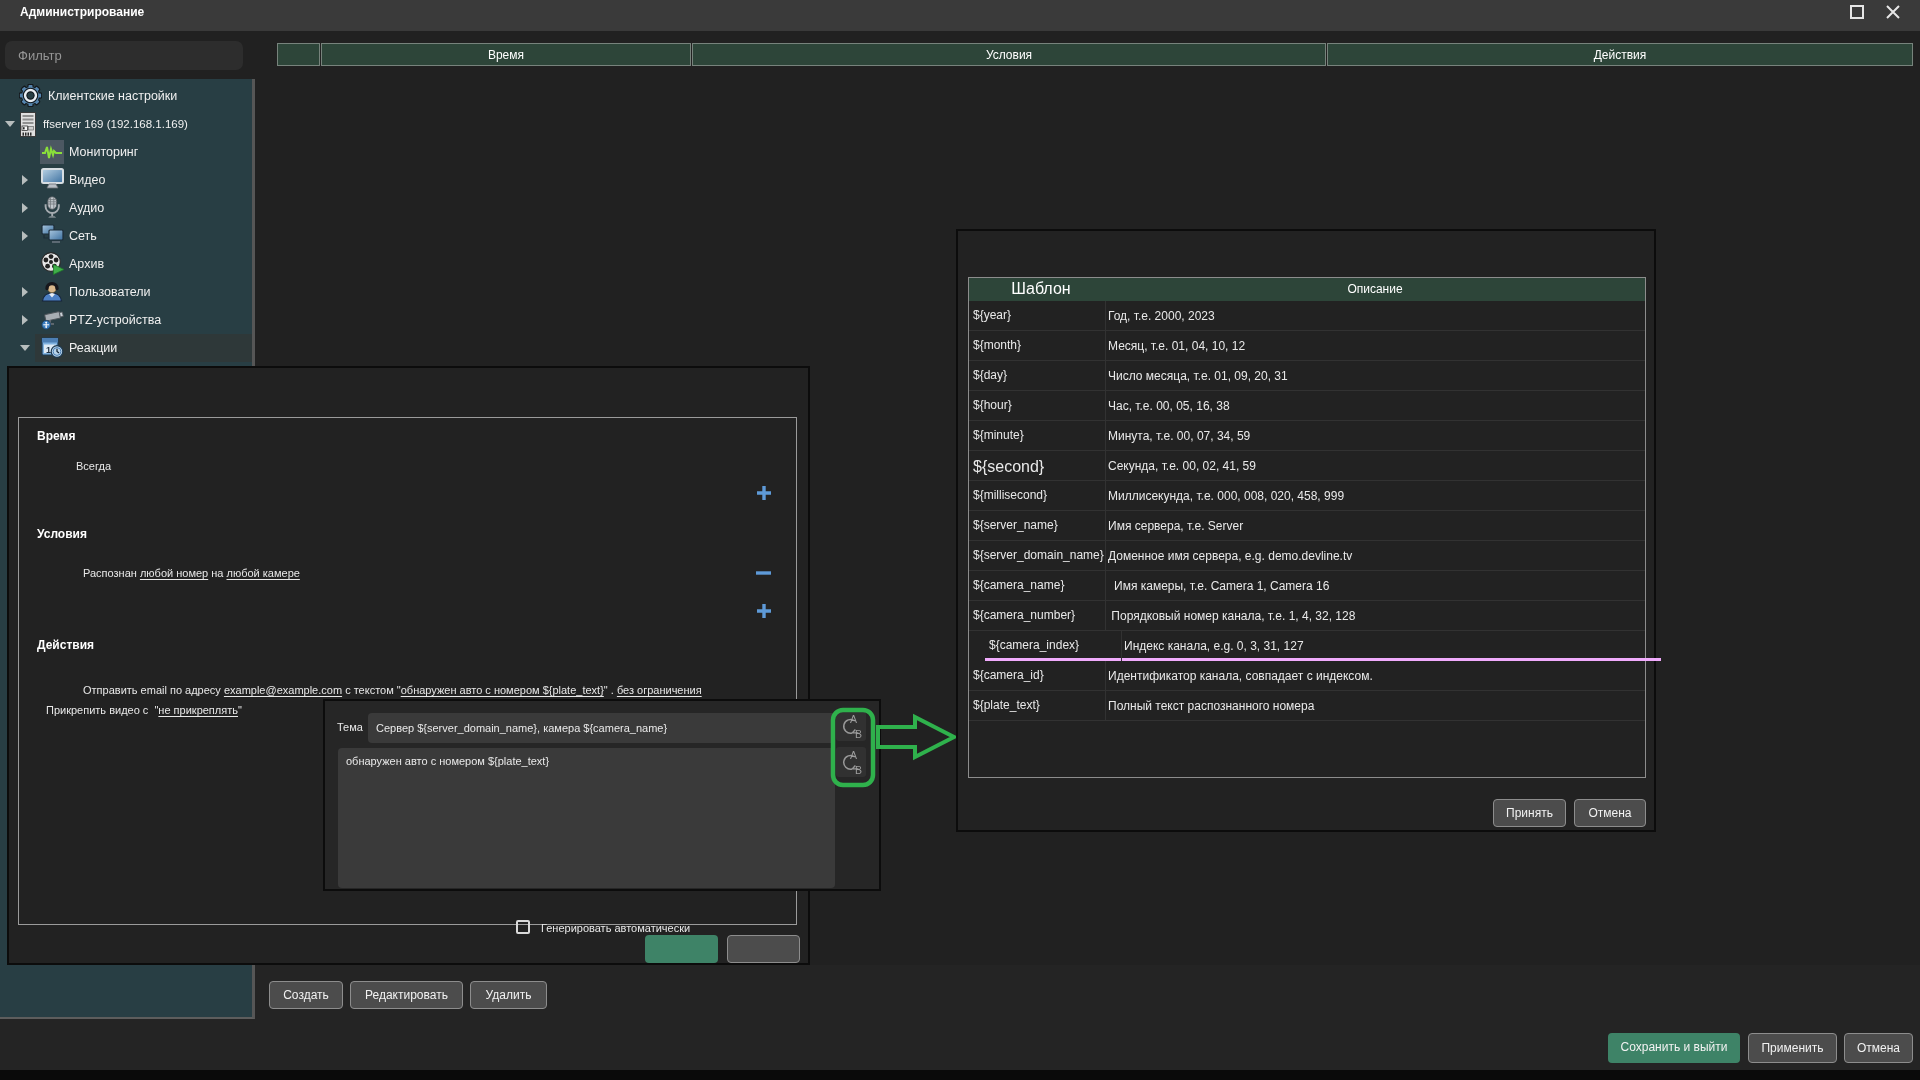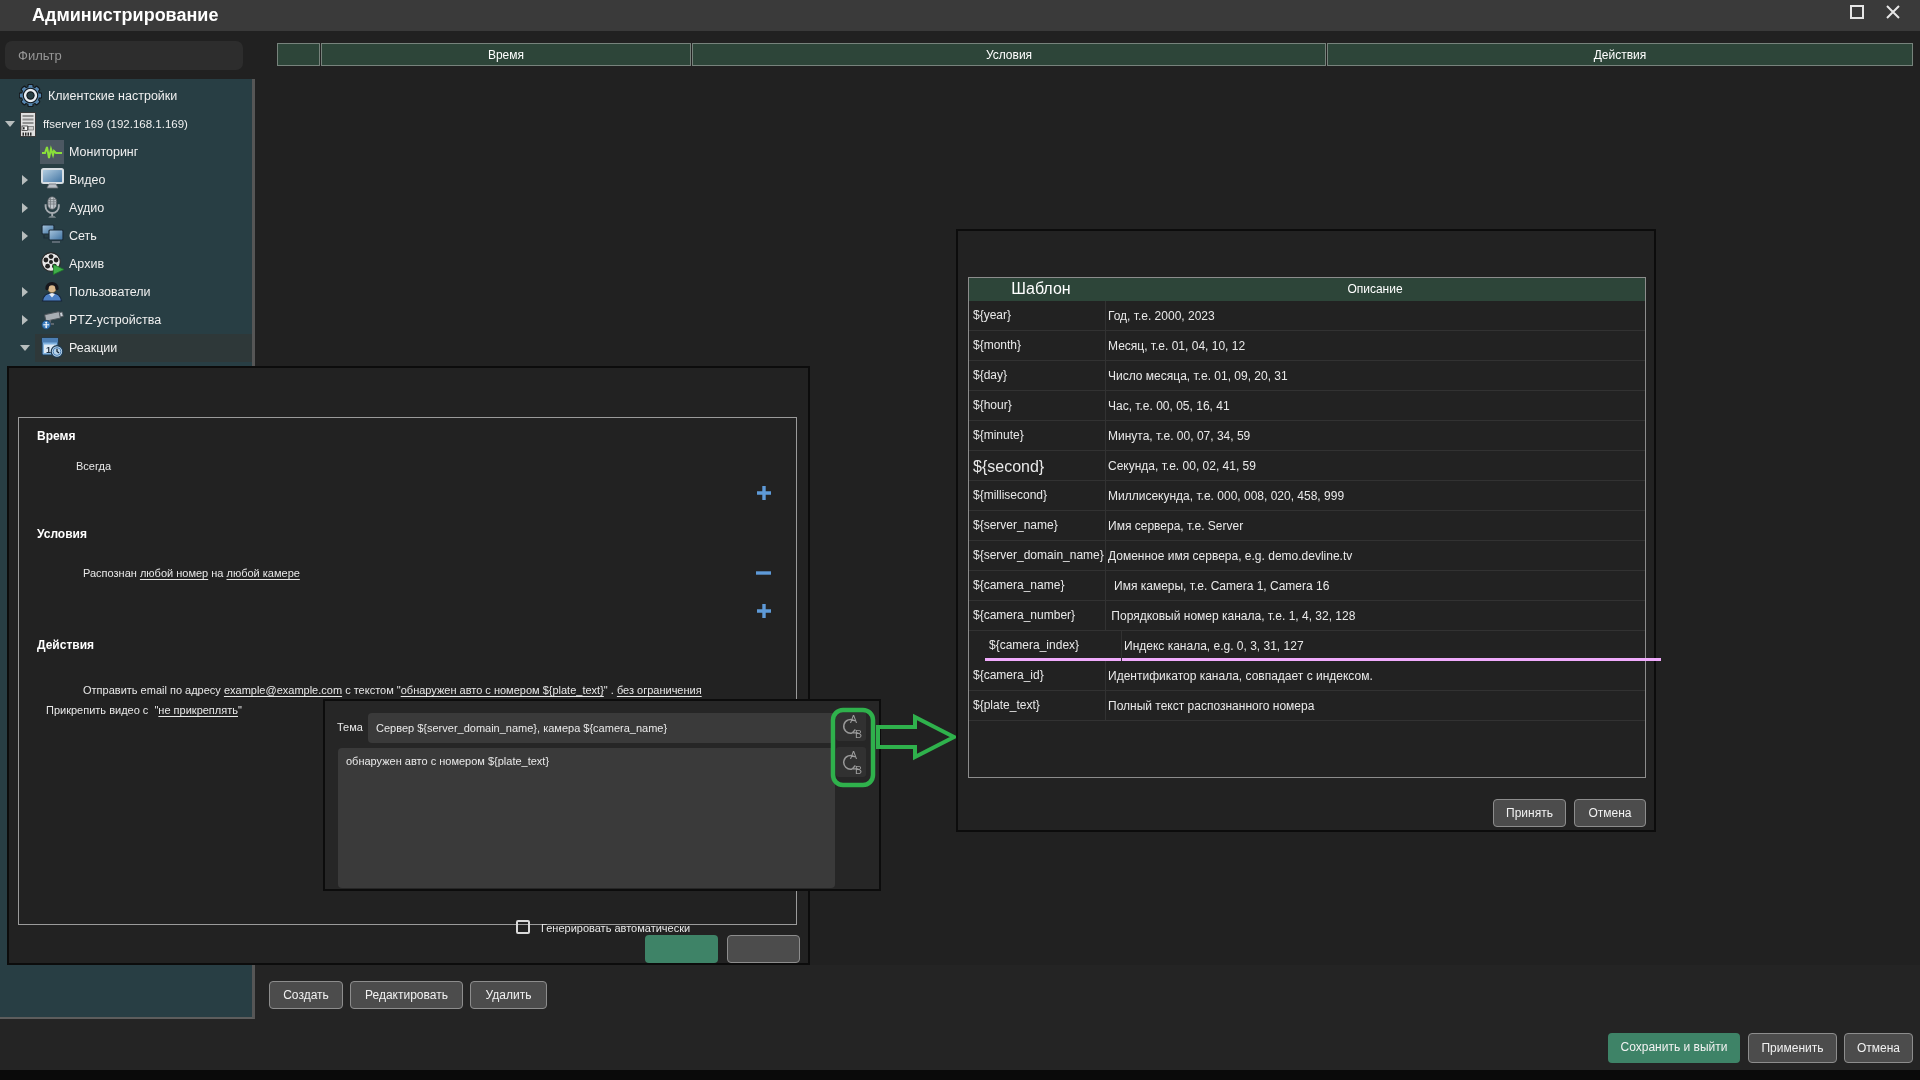--- a/index.html
+++ b/index.html
@@ -1,19 +1,19 @@
 <!DOCTYPE html>
 <html><head>
 <meta charset="utf-8">
 <style>
 html,body{margin:0;padding:0;width:1920px;height:1080px;overflow:hidden;background:#212121;font-family:"Liberation Sans",sans-serif;}
 *{box-sizing:border-box;}
 .abs{position:absolute;}
 .titlebar{position:absolute;left:0;top:0;width:1920px;height:31px;background:#3a3a3a;}
-.titlebar .t{position:absolute;left:20px;top:5px;font-size:18px;font-weight:bold;color:#fff;margin-left:12px;}
+.titlebar .t{position:absolute;left:20px;top:5px;font-size:12px;font-weight:bold;color:#fff;}
 .winbtn{position:absolute;top:4px;width:16px;height:16px;}
 .tree{position:absolute;left:0;top:79px;width:255px;height:940px;background:#283e44;border-right:3px solid #565656;border-bottom:2px solid #5d5d5d;}
 .trow{position:absolute;left:0;width:252px;height:28px;}
 .trow .lbl{position:absolute;top:7px;font-size:12.5px;color:#f0f0f0;white-space:nowrap;}
 .arrow-r{position:absolute;width:0;height:0;border-left:6px solid #b7bdbd;border-top:5px solid transparent;border-bottom:5px solid transparent;}
 .arrow-d{position:absolute;width:0;height:0;border-top:6px solid #b7bdbd;border-left:5px solid transparent;border-right:5px solid transparent;}
 .hcell{position:absolute;top:43px;height:23px;background:#2d4539;border:1px solid #77837c;color:#fff;font-size:12px;text-align:center;line-height:22px;}
 .btn{position:absolute;background:#4c4c4c;border:1px solid #8d8d8d;border-radius:4px;color:#f2f2f2;font-size:12px;text-align:center;}
 .dlg-title{position:absolute;left:2px;top:2px;width:calc(100% - 4px);height:40px;background:#3d3d3d;}
 .dlg-title .t{position:absolute;left:25px;top:12px;font-size:16px;font-weight:bold;color:#fff;}
@@ -251,21 +251,21 @@
           <div class="abs" style="left:139px;top:8px;font-size:12px;color:#e9e9e9;white-space:nowrap;">Месяц, т.е. 01, 04, 10, 12</div>
         </div>
         <div class="abs" style="left:0;top:83px;width:676px;height:30px;border-bottom:1px solid #323232;">
           <div class="abs" style="left:4px;top:7px;font-size:12px;color:#e9e9e9;white-space:nowrap;">${day}</div>
           <div class="abs" style="left:136px;top:0;width:1px;height:30px;background:#323232;"></div>
           <div class="abs" style="left:139px;top:8px;font-size:12px;color:#e9e9e9;white-space:nowrap;">Число месяца, т.е. 01, 09, 20, 31</div>
         </div>
         <div class="abs" style="left:0;top:113px;width:676px;height:30px;border-bottom:1px solid #323232;">
           <div class="abs" style="left:4px;top:7px;font-size:12px;color:#e9e9e9;white-space:nowrap;">${hour}</div>
           <div class="abs" style="left:136px;top:0;width:1px;height:30px;background:#323232;"></div>
-          <div class="abs" style="left:139px;top:8px;font-size:12px;color:#e9e9e9;white-space:nowrap;">Час, т.е. 00, 05, 16, 41</div>
+          <div class="abs" style="left:139px;top:8px;font-size:12px;color:#e9e9e9;white-space:nowrap;">Час, т.е. 00, 05, 16, 38</div>
         </div>
         <div class="abs" style="left:0;top:143px;width:676px;height:30px;border-bottom:1px solid #323232;">
           <div class="abs" style="left:4px;top:7px;font-size:12px;color:#e9e9e9;white-space:nowrap;">${minute}</div>
           <div class="abs" style="left:136px;top:0;width:1px;height:30px;background:#323232;"></div>
           <div class="abs" style="left:139px;top:8px;font-size:12px;color:#e9e9e9;white-space:nowrap;">Минута, т.е. 00, 07, 34, 59</div>
         </div>
         <div class="abs" style="left:0;top:173px;width:676px;height:30px;border-bottom:1px solid #323232;">
           <div class="abs" style="left:4px;top:7px;font-size:16px;color:#e9e9e9;white-space:nowrap;">${second}</div>
           <div class="abs" style="left:136px;top:0;width:1px;height:30px;background:#323232;"></div>
           <div class="abs" style="left:139px;top:8px;font-size:12px;color:#e9e9e9;white-space:nowrap;">Секунда, т.е. 00, 02, 41, 59</div>

